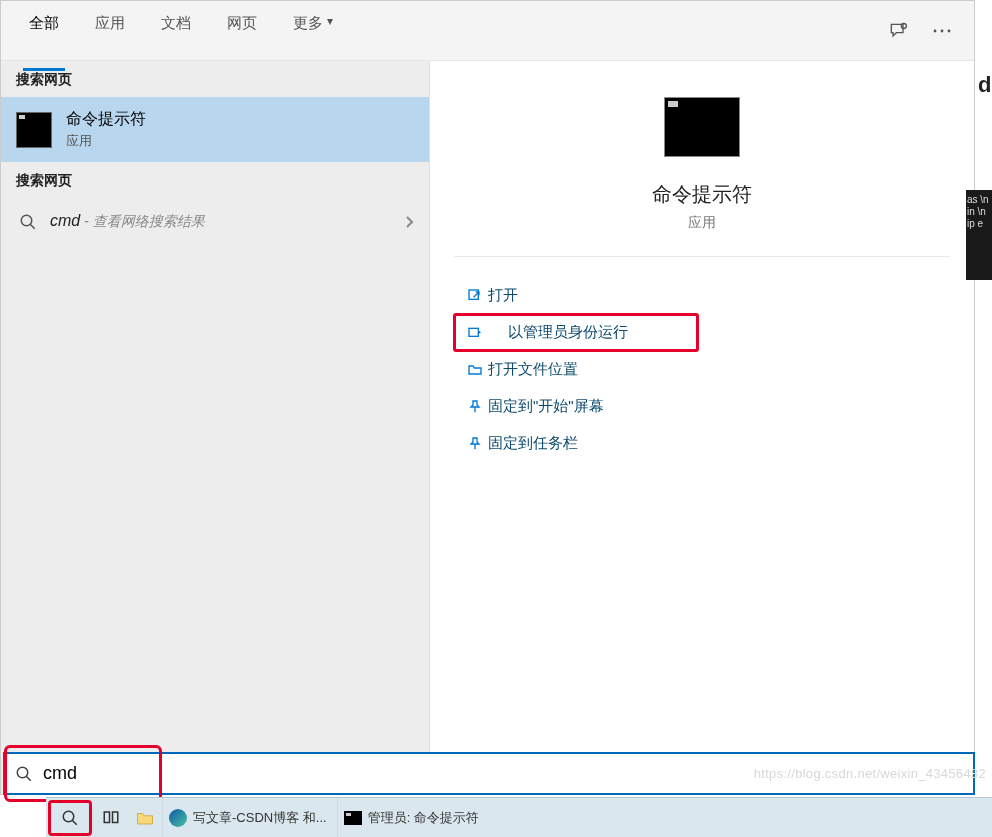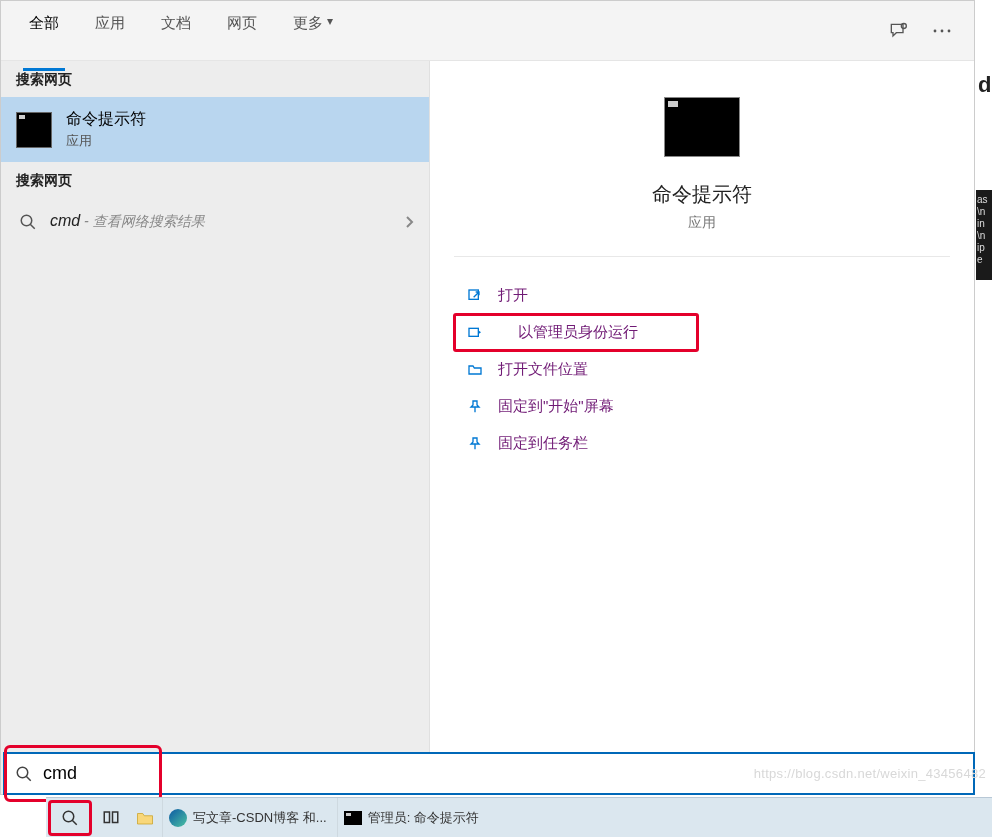--- a/index.html
+++ b/index.html
@@ -35,21 +35,21 @@
 
 .preview-header { display: flex; flex-direction: column; align-items: center; padding: 36px 0 24px; border-bottom: 1px solid #e8e8e8; margin: 0 24px; }
 .preview-thumb { width: 76px; height: 60px; background: #000; border: 1px solid #888; position: relative; margin-bottom: 24px; }
 .preview-thumb::before { content: ""; position: absolute; top: 3px; left: 3px; width: 10px; height: 6px; background: #ccc; }
 .preview-title { font-size: 20px; color: #222; margin-bottom: 6px; }
 .preview-sub { font-size: 14px; color: #777; }
 
 .actions { padding: 20px 24px; }
 .action-row { display: flex; align-items: center; padding: 9px 8px; cursor: pointer; border-radius: 2px; }
 .action-row .ico { width: 26px; color: #0078d4; display: flex; justify-content: center; font-size: 16px; }
-.action-row .label { margin-left: 10px; font-size: 15px; color: #701a75; }
+.action-row .label { font-size: 15px; color: #0c4a6e; }
 .action-row.highlighted { outline: 3px solid #e4002b; outline-offset: -2px; width: 244px; gap: 20px; }
 
 .search-box-wrap { position: absolute; left: 3px; top: 752px; width: 972px; height: 43px; border: 2px solid #0068b8; background: #fff; display: flex; align-items: center; padding: 0 10px; }
 .search-box-wrap.red-outline::before { content: ""; position: absolute; left: -1px; top: -9px; width: 152px; height: 51px; border: 3px solid #e4002b; border-radius: 6px; pointer-events: none; }
 .search-box-wrap .sico { color: #444; margin-right: 10px; }
 .search-box-wrap input { border: none; outline: none; font-size: 18px; flex: 1; background: transparent; }
 
 .taskbar { position: absolute; left: 0; bottom: 0; width: 992px; height: 40px; background: #dbe7ef; border-top: 1px solid #b8c8d6; display: flex; align-items: center; margin-left: 46px; }
 .tb-btn { height: 40px; display: flex; align-items: center; padding: 0 8px; cursor: pointer; color: #333; font-size: 13px; }
 .tb-btn.search-btn { width: 44px; justify-content: center; border: 3px solid #e4002b; border-radius: 4px; height: 36px; margin: 2px 2px; }
@@ -57,21 +57,21 @@
 .tb-btn.app { border-left: 1px solid rgba(0,0,0,0.06); padding-left: 6px; padding-right: 10px; max-width: 180px; }
 .tb-btn.app .tlabel { white-space: nowrap; overflow: hidden; text-overflow: ellipsis; }
 .edge-ico { width: 18px; height: 18px; border-radius: 50%; background: linear-gradient(135deg,#0c59a4,#4cc2a2); }
 .cmd-ico { width: 18px; height: 14px; background: #000; position: relative; }
 .cmd-ico::before { content: ""; position: absolute; top: 2px; left: 2px; width: 5px; height: 3px; background: #ccc; }
 
 .watermark { position: absolute; right: 6px; bottom: 56px; font-size: 13px; color: #d8d8d8; letter-spacing: 0.3px; pointer-events: none; }
 
 .side-sliver { position: absolute; right: 0; top: 60px; width: 16px; height: 680px; background: #fff; }
 .side-letter { position: absolute; right: 0; top: 72px; font-size: 22px; font-weight: bold; color: #222; width: 14px; text-align: left; }
-.side-dark { position: absolute; right: 0; top: 190px; width: 16px; height: 90px; background: #1a1a1a; color: #ddd; font-size: 10px; line-height: 12px; padding: 4px 1px; overflow: hidden; }
+.side-dark { position: absolute; right: 0; top: 190px; width: 26px; height: 90px; background: #1a1a1a; color: #ddd; font-size: 10px; line-height: 12px; padding: 4px 1px; overflow: hidden; }
 
 svg { display: block; }
 </style>
 </head>
 <body>
 
 <div class="search-panel">
 
   <div class="tabs-row">
     <div class="tab active">

